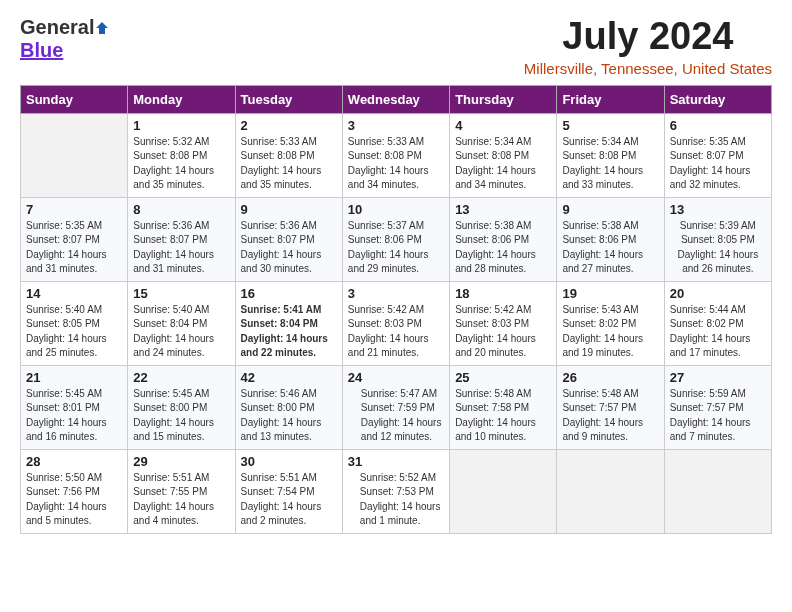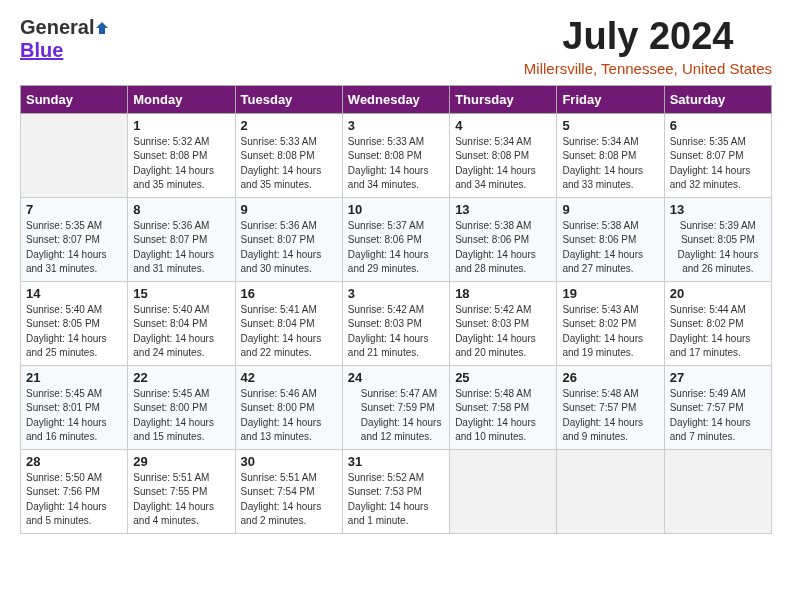--- a/index.html
+++ b/index.html
@@ -228,21 +228,21 @@
         </td>
         <td>
           <div class="day-number">15</div>
           <div class="day-info" style="white-space: pre-line;">Sunrise: 5:40 AM
 Sunset: 8:04 PM
 Daylight: 14 hours
 and 24 minutes.</div>
         </td>
         <td>
           <div class="day-number">16</div>
-          <div class="day-info" style="white-space: pre-line;">Sunrise: 5:41 AM
+          <div class="day-info" style="white-space: pre-line; font-weight: bold;">Sunrise: 5:41 AM
 Sunset: 8:04 PM
 Daylight: 14 hours
 and 22 minutes.</div>
         </td>
         <td>
           <div class="day-number">3</div>
           <div class="day-info" style="white-space: pre-line;">Sunrise: 5:42 AM
 Sunset: 8:03 PM
 Daylight: 14 hours
 and 21 minutes.</div>
@@ -307,21 +307,21 @@
         </td>
         <td>
           <div class="day-number">26</div>
           <div class="day-info" style="white-space: pre-line;">Sunrise: 5:48 AM
 Sunset: 7:57 PM
 Daylight: 14 hours
 and 9 minutes.</div>
         </td>
         <td>
           <div class="day-number">27</div>
-          <div class="day-info" style="white-space: pre-line;">Sunrise: 5:49 AM
+          <div class="day-info" style="white-space: pre-line;">Sunrise: 5:59 AM
 Sunset: 7:57 PM
 Daylight: 14 hours
 and 7 minutes.</div>
         </td>
       </tr>
       <tr>
         <td>
           <div class="day-number">28</div>
           <div class="day-info" style="white-space: pre-line;">Sunrise: 5:50 AM
 Sunset: 7:56 PM
@@ -337,21 +337,21 @@
         </td>
         <td>
           <div class="day-number">30</div>
           <div class="day-info" style="white-space: pre-line;">Sunrise: 5:51 AM
 Sunset: 7:54 PM
 Daylight: 14 hours
 and 2 minutes.</div>
         </td>
         <td>
           <div class="day-number">31</div>
-          <div class="day-info" style="white-space: pre-line;">Sunrise: 5:52 AM
+          <div class="day-info" style="white-space: pre-line; margin-left: 12px;">Sunrise: 5:52 AM
 Sunset: 7:53 PM
 Daylight: 14 hours
 and 1 minute.</div>
         </td>
         <td class="empty"></td>
         <td class="empty"></td>
         <td class="empty"></td>
       </tr>
     </tbody>
 </table>

